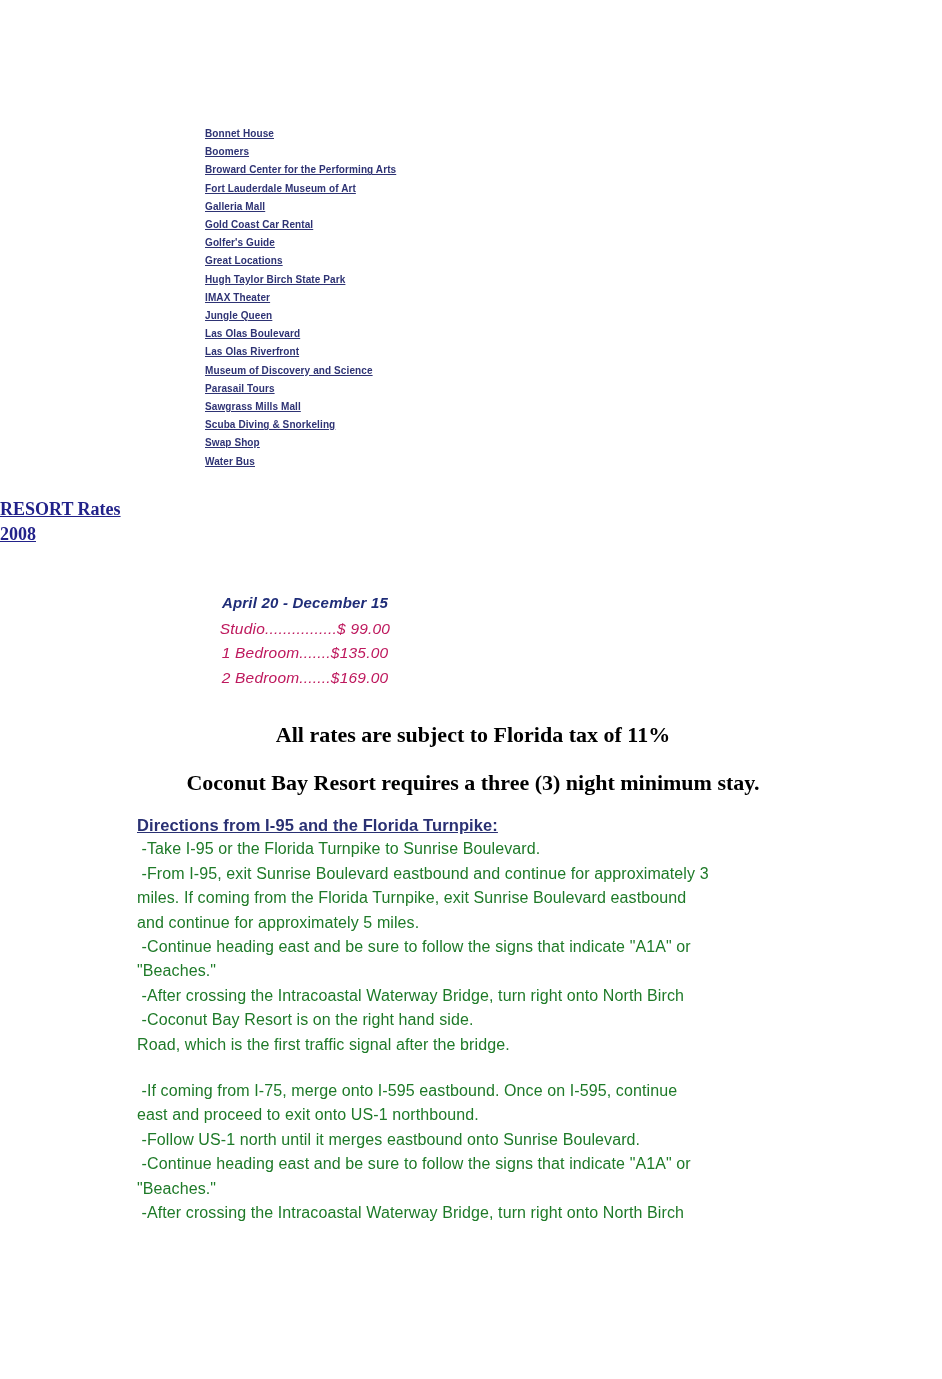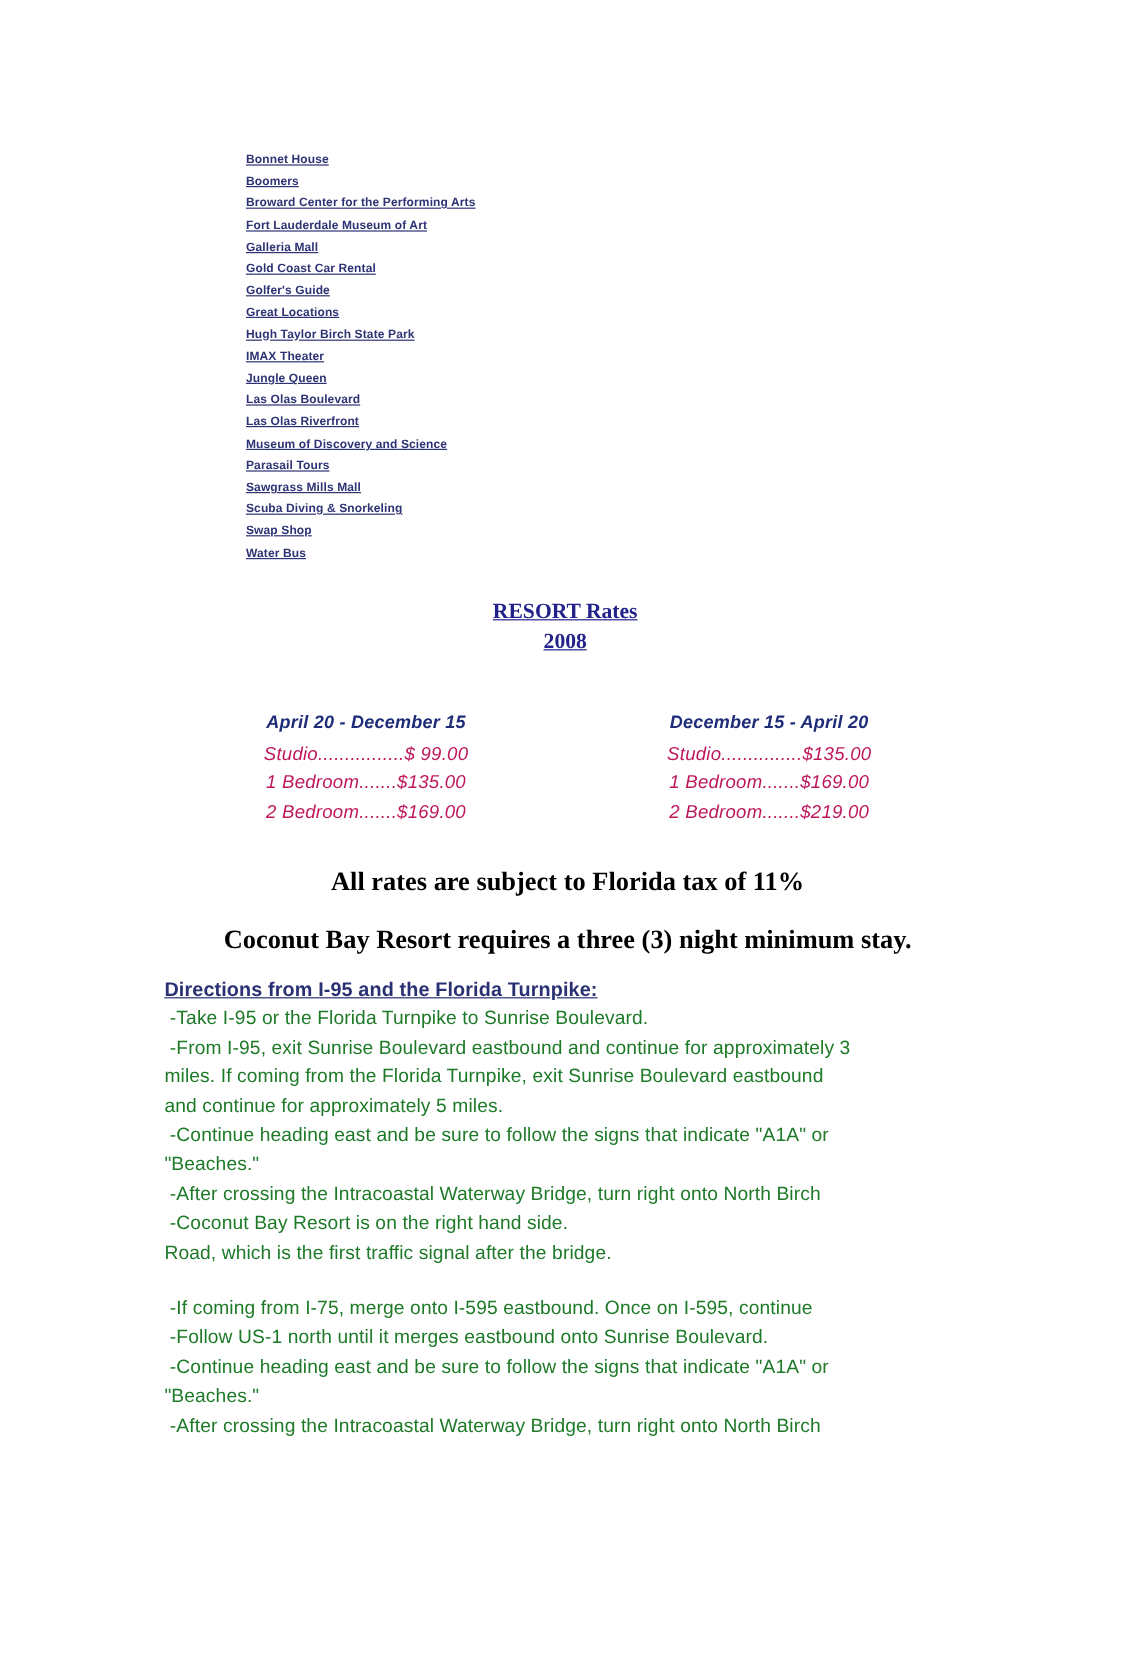--- a/index.html
+++ b/index.html
@@ -26,21 +26,20 @@
     font-weight: 600;
     letter-spacing: 0.1px;
     cursor: pointer;
   }
 
   
   .title {
     position: absolute;
     left: 0; top: 497px;
     width: 942px;
-    text-align: center;
     font-family: "Liberation Serif", serif;
     font-weight: bold;
     font-size: 18px;
     line-height: 24.5px;
     color: #22228a;
   }
   .title .title-line { text-decoration: underline; }
 
   
   .rates {
@@ -160,31 +159,20 @@
       <div class="rate-header">April 20 - December 15</div>
       <div>
 
           <div class="rate-line">Studio................$ 99.00</div>
 
           <div class="rate-line">1 Bedroom.......$135.00</div>
 
           <div class="rate-line">2 Bedroom.......$169.00</div>
         </div>
     </div>
-    <div class="rate-col">
-      <div class="rate-header">December 15 - April 20</div>
-      <div>
-
-          <div class="rate-line">Studio...............$135.00</div>
-
-          <div class="rate-line">1 Bedroom.......$169.00</div>
-
-          <div class="rate-line">2 Bedroom.......$219.00</div>
-        </div>
-    </div>
   </div>
 
   <div class="note note-tax">All rates are subject to Florida tax of 11%</div>
   <div class="note note-stay">Coconut Bay Resort requires a three (3) night minimum stay.</div>
 
   <div class="dir-section dir-section-1">
     <div class="dir-heading">Directions from I-95 and the Florida Turnpike:</div>
     <div>
 
         <div class="dir-line"> -Take I-95 or the Florida Turnpike to Sunrise Boulevard.</div>
@@ -205,20 +193,21 @@
 
         <div class="dir-line">Road, which is the first traffic signal after the bridge.</div>
       </div>
   </div>
 
   <div class="dir-section dir-section-2">
     <div>
 
         <div class="dir-line"> -If coming from I-75, merge onto I-595 eastbound. Once on I-595, continue</div>
 
+        <div class="dir-line">east and proceed to exit onto US-1 northbound.</div>
 
         <div class="dir-line"> -Follow US-1 north until it merges eastbound onto Sunrise Boulevard.</div>
 
         <div class="dir-line"> -Continue heading east and be sure to follow the signs that indicate "A1A" or</div>
 
         <div class="dir-line">"Beaches."</div>
 
         <div class="dir-line"> -After crossing the Intracoastal Waterway Bridge, turn right onto North Birch</div>
       </div>
   </div>

